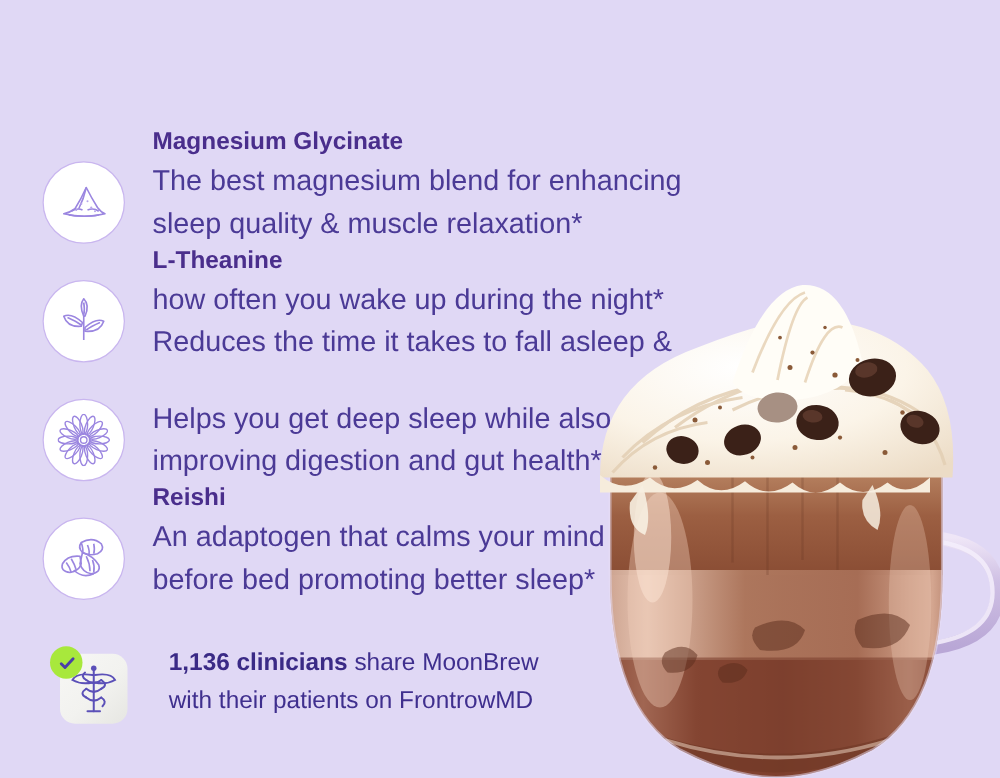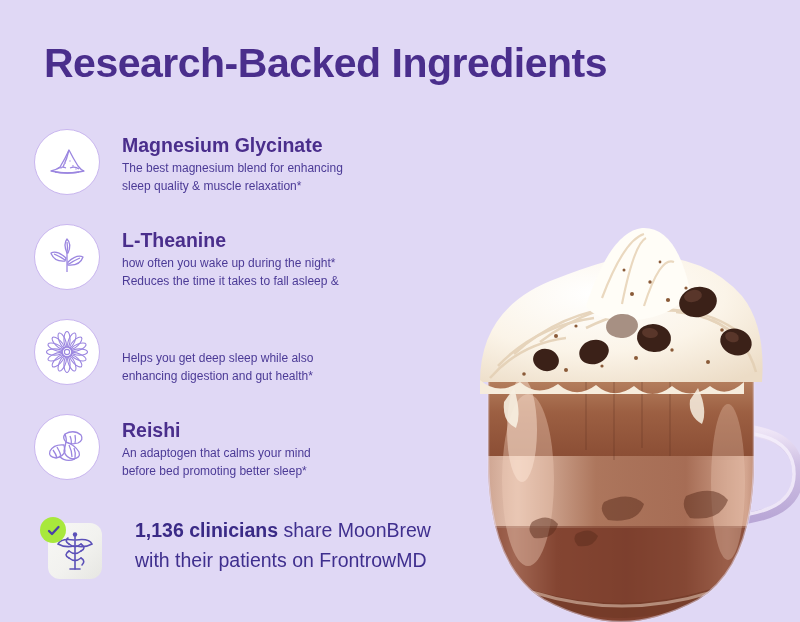--- a/index.html
+++ b/index.html
@@ -74,21 +74,21 @@
 
   .ingredient-name {
     font-size: 19.5px;
     font-weight: bold;
     color: #4a2e8c;
     line-height: 1.35;
     white-space: nowrap;
   }
 
   .ingredient-desc {
-    font-size: 12px;
+    font-size: 23px;
     color: #4b3a96;
     line-height: 1.45;
     margin-top: 2px;
   }
 
   .ingredient-desc span { display: block; white-space: nowrap; }
 
   
   .clinician-block {
     position: absolute;
@@ -157,21 +157,20 @@
     height: 492px;
     pointer-events: none;
   }
   .photo svg { display: block; }
 </style>
 </head>
 <body>
 
 <div class="canvas">
 
-  <div class="page-title">Research-Backed Ingredients</div>
 
   <div class="photo">
     <svg width="370" height="492" viewBox="0 0 370 492">
       <defs>
         <linearGradient id="glassBody" x1="0" y1="0" x2="1" y2="0">
           <stop offset="0%" stop-color="#a9674f"></stop>
           <stop offset="10%" stop-color="#d9a089"></stop>
           <stop offset="26%" stop-color="#8e4a35"></stop>
           <stop offset="52%" stop-color="#7c3c2a"></stop>
           <stop offset="74%" stop-color="#90503a"></stop>
@@ -389,21 +388,21 @@
               <ellipse cx="21" cy="8.5" rx="3.1" ry="8" transform="rotate(337.5 21 21)"></ellipse>
             </g>
             <circle cx="21" cy="21" r="5.2"></circle>
             <circle cx="21" cy="21" r="2.6"></circle>
           </g>
         </svg>
       </div>
       <div class="ingredient-text">
         <div class="ingredient-desc">
           <span>Helps you get deep sleep while also</span>
-          <span>enhancing digestion and gut health*</span>
+          <span>improving digestion and gut health*</span>
         </div>
       </div>
     </div>
 
     <div class="ingredient-row">
       <div class="icon-circle">
         <svg width="44" height="44" viewBox="0 0 44 44">
           <g fill="none" stroke="#9b86e0" stroke-width="1.3" stroke-linejoin="round">
             <path d="M20 9 Q29 4 36 10 Q39 15 33 18 Q26 20 21 17 Q17 13 20 9 Z"></path>
             <path d="M21 17 Q30 20 34 27 Q36 33 28 34 Q21 33 19 26 Z"></path>

